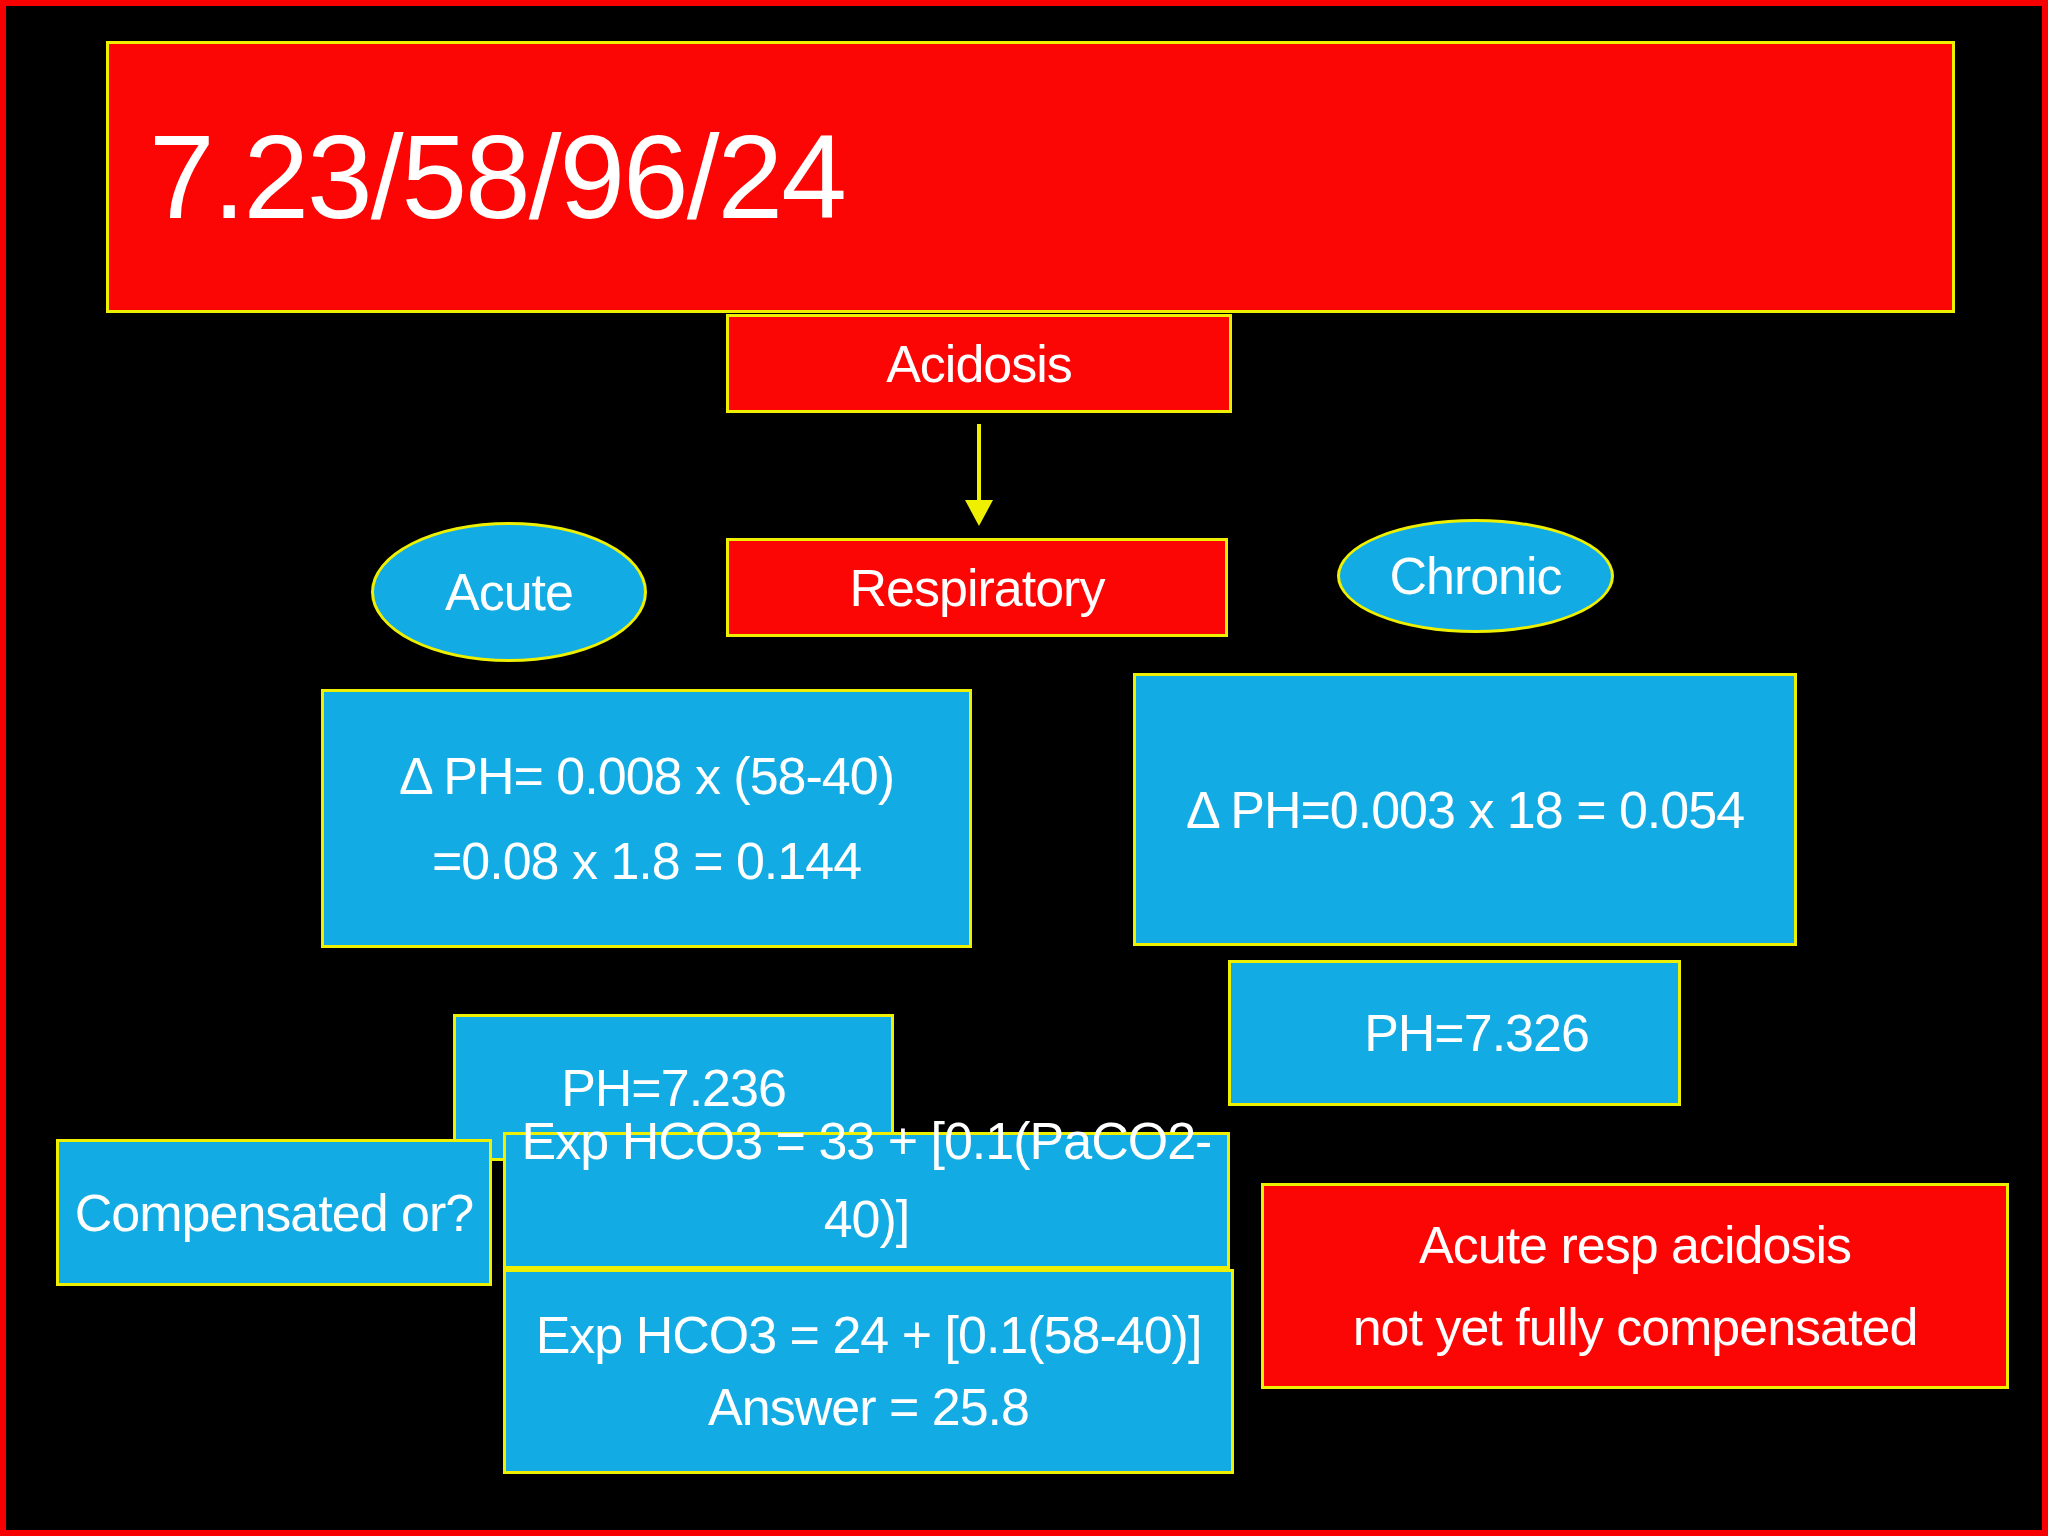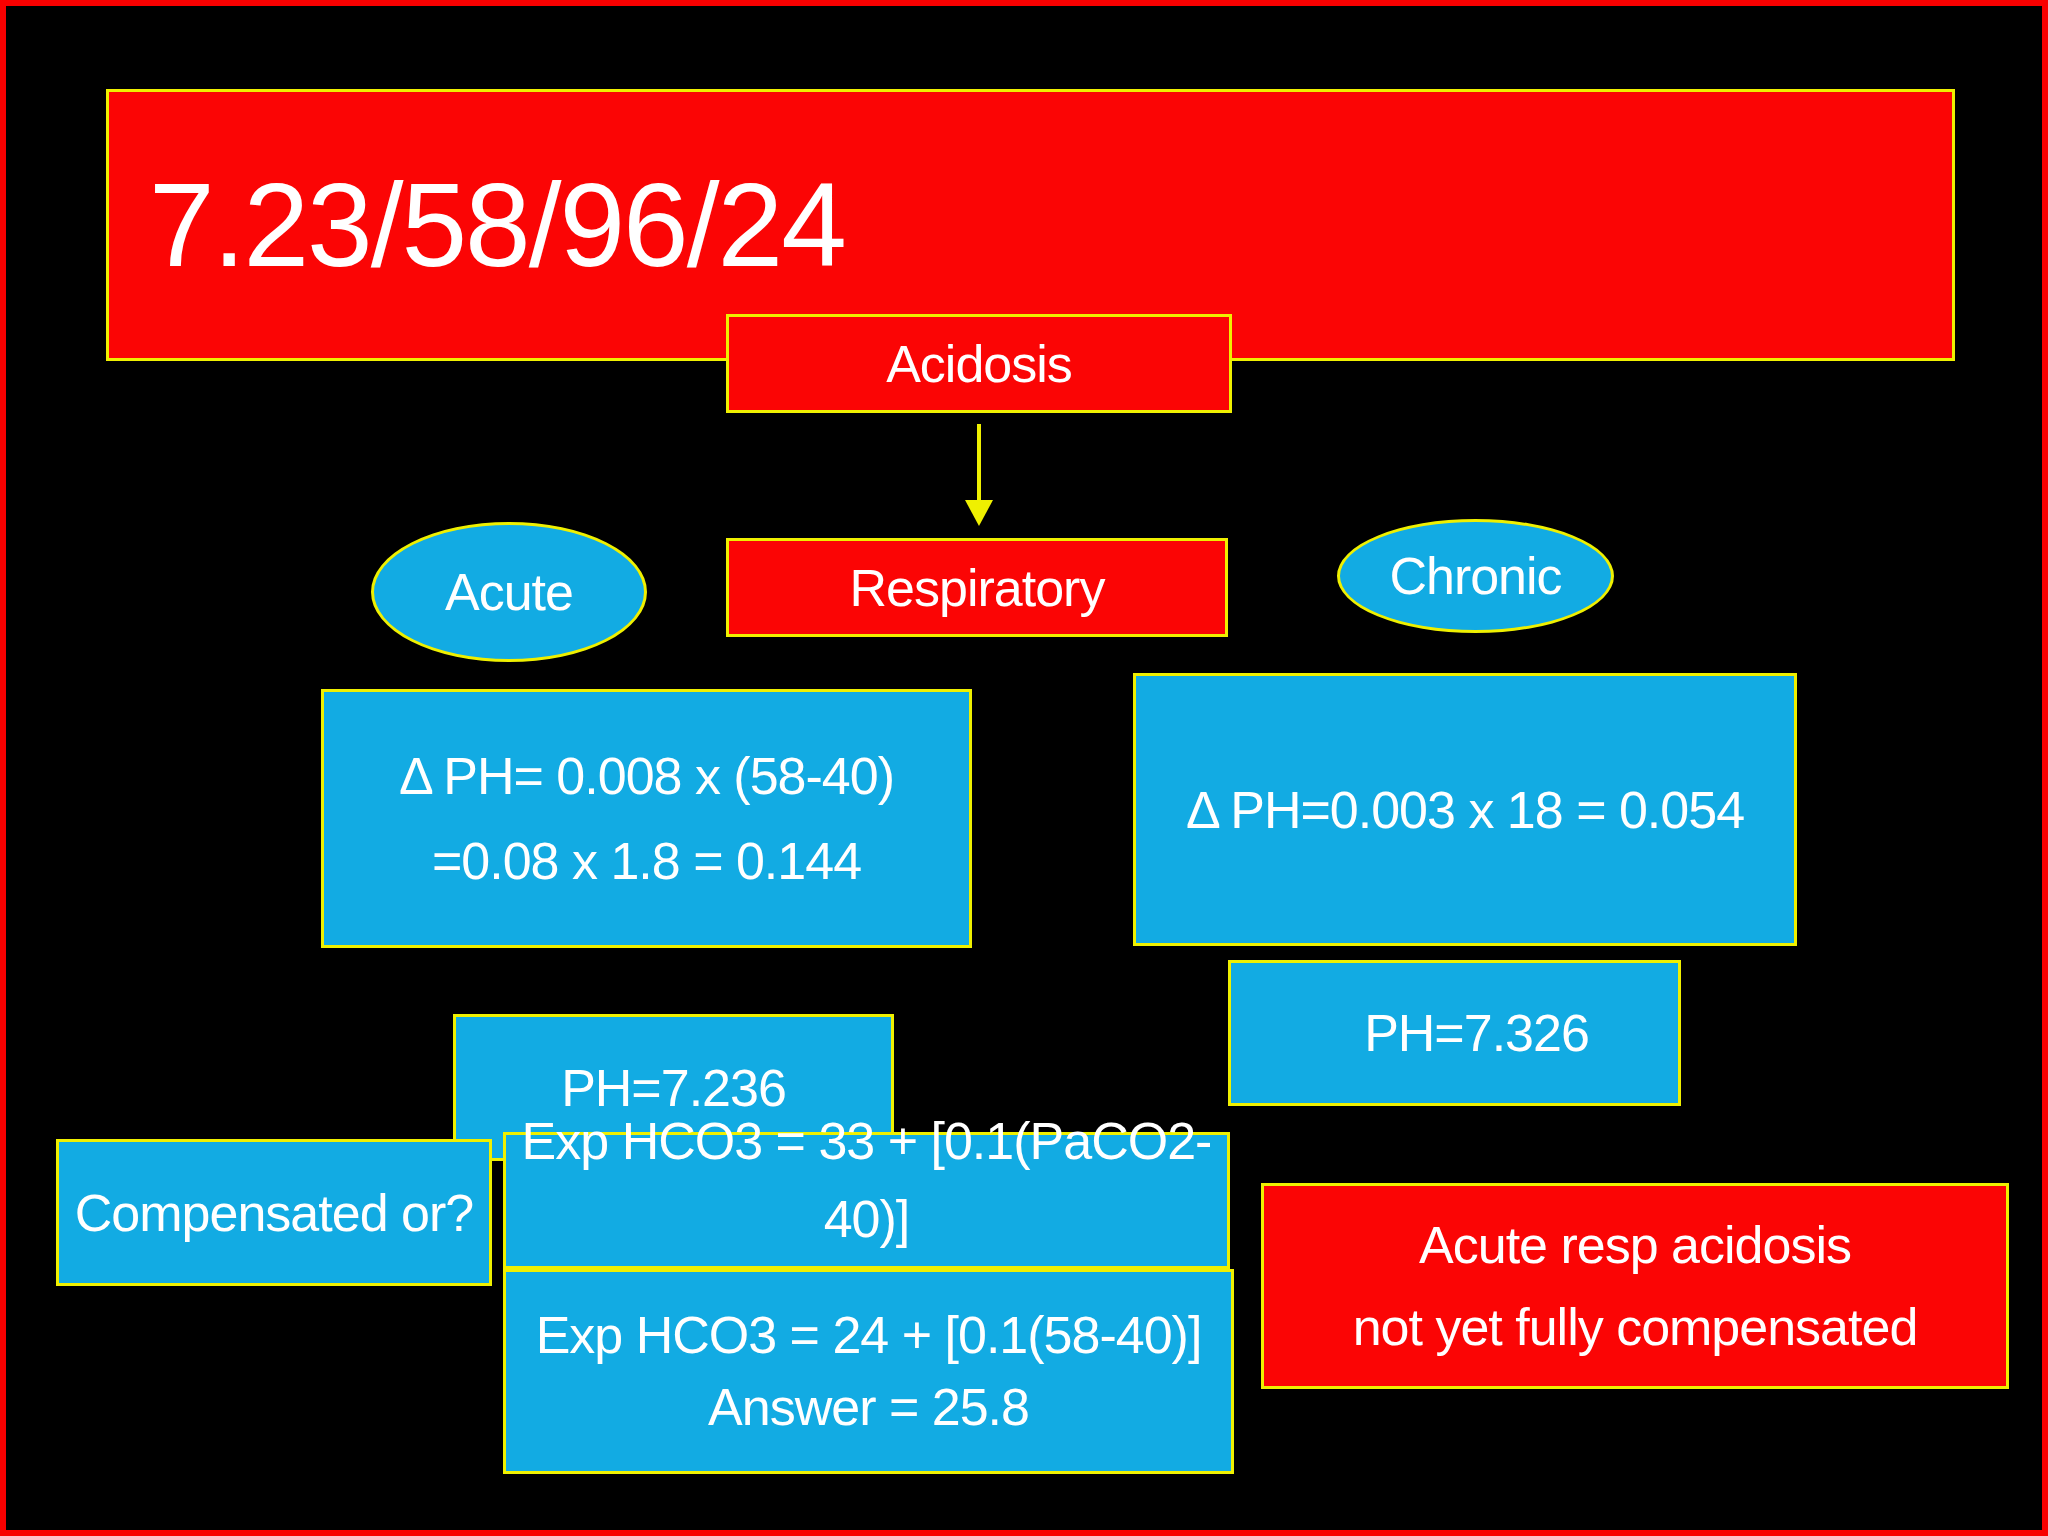--- a/index.html
+++ b/index.html
@@ -37,21 +37,20 @@
   .red{background:var(--box-red);}
   .blue{background:var(--box-blue);}
   .ellipse{border-radius:50%;}
   .banner{
     left:100px;top:35px;width:1849px;height:272px;
     align-items:flex-start;
     padding-left:40px;
     font-size:118px;
     letter-spacing:-2px;
     line-height:1;
-    margin-top:48px;
   }
   .acidosis{left:720px;top:308px;width:506px;height:99px;}
   .respiratory{left:720px;top:532px;width:502px;height:99px;}
   .acute-ellipse{left:365px;top:516px;width:276px;height:140px;}
   .chronic-ellipse{left:1331px;top:513px;width:277px;height:114px;}
   .acute-formula{left:315px;top:683px;width:651px;height:259px;line-height:1.62;}
   .chronic-formula{left:1127px;top:667px;width:664px;height:273px;}
   .acute-ph{left:447px;top:1008px;width:441px;height:147px;}
   .chronic-ph{left:1222px;top:954px;width:453px;height:146px;padding-left:44px;}
   .compensated{left:50px;top:1133px;width:436px;height:147px;justify-content:center;}

